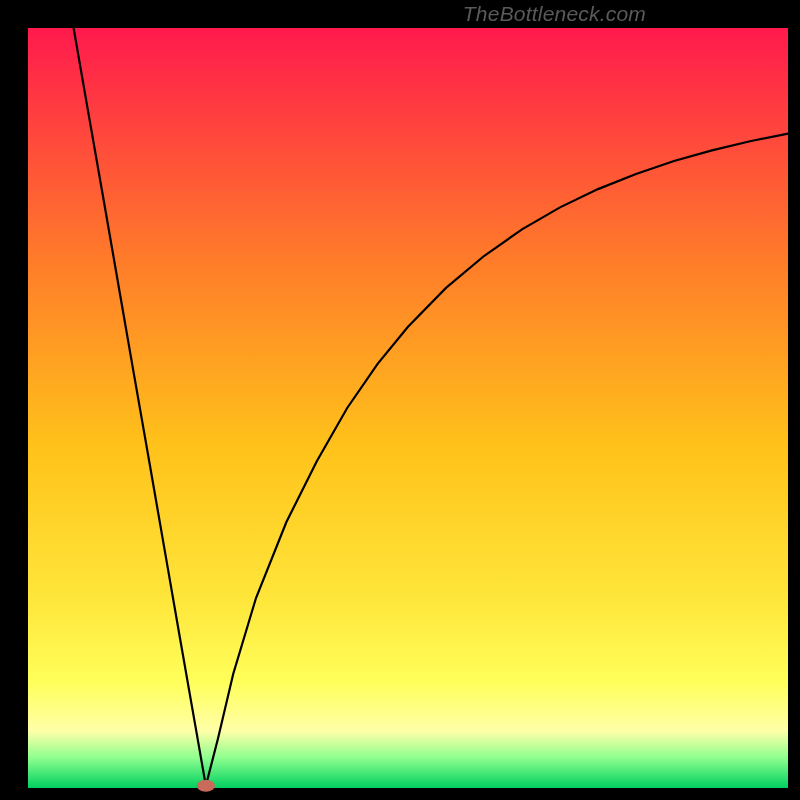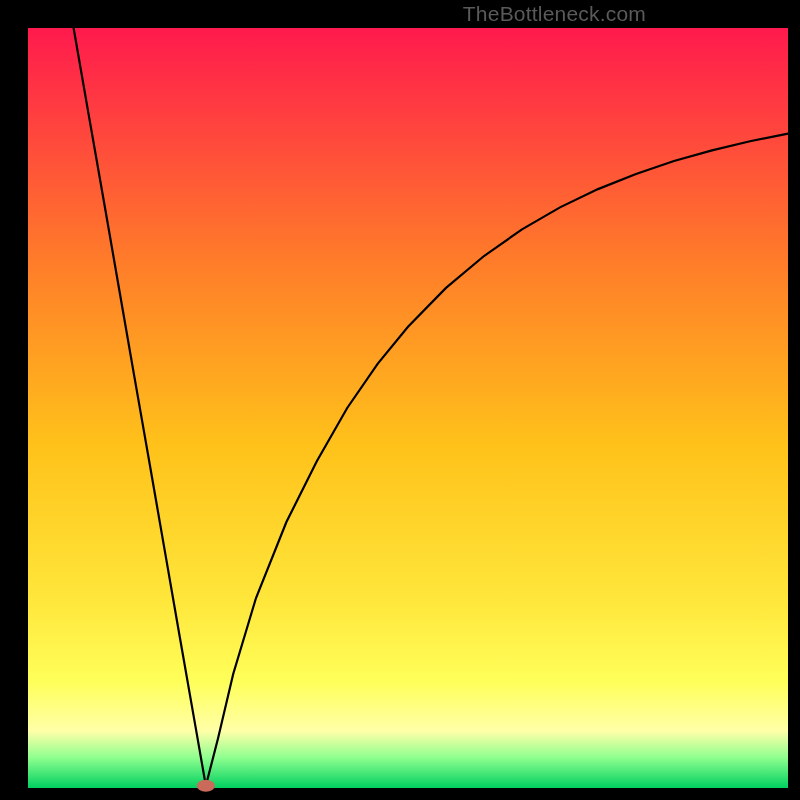--- a/index.html
+++ b/index.html
@@ -8,20 +8,21 @@
     width: 800px;
     height: 800px;
     background: #000000;
     overflow: hidden;
     font-family: Arial, Helvetica, sans-serif;
   }
   .stage {
     position: relative;
     width: 664px;
     height: 800px;
+    font-style: italic;
   }
   .watermark {
     position: absolute;
     top: 2px;
     right: 18px;
     font-size: 21px;
     font-weight: 500;
     color: #5a5a5a;
     letter-spacing: 0.2px;
     z-index: 10;

